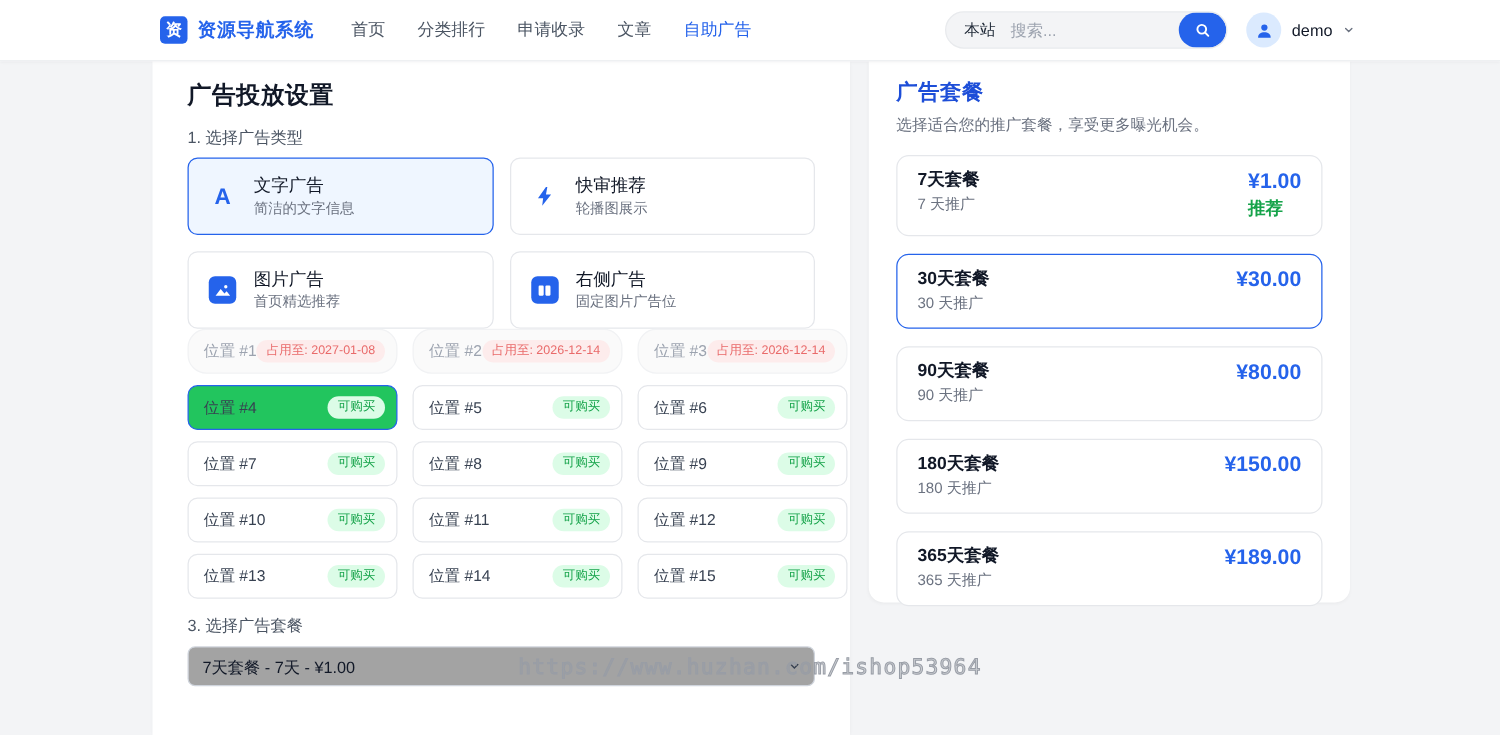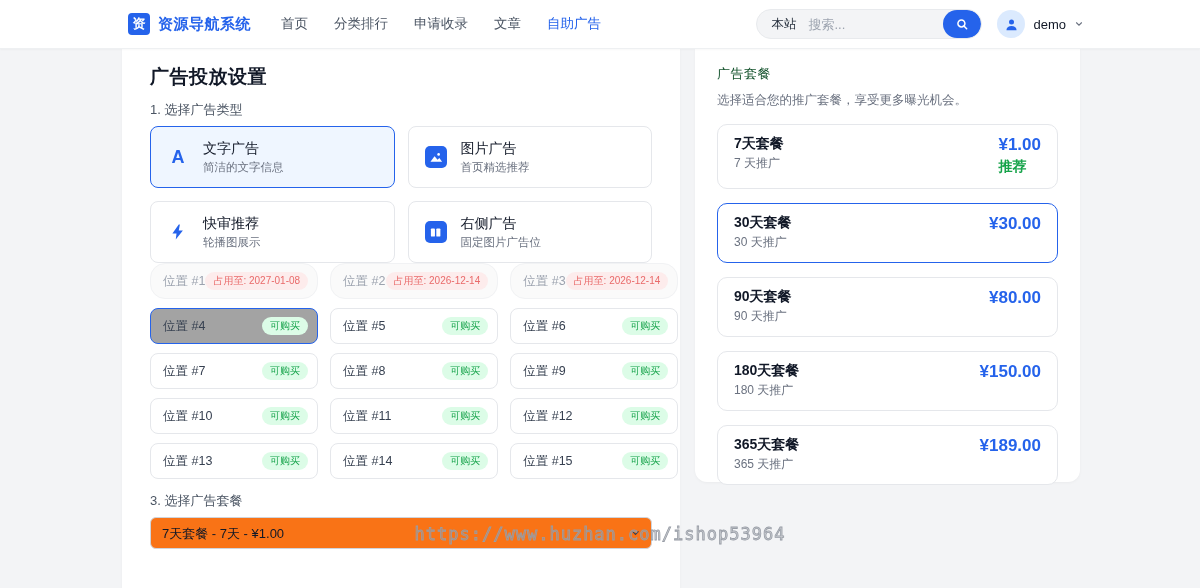--- a/index.html
+++ b/index.html
@@ -53,36 +53,36 @@
   .ad-title { font-size:14px; color:#111827; font-weight:500; line-height:17px; }
   .ad-sub { font-size:11.5px; color:#6b7280; margin-top:3px; line-height:14px; }
 
   .pos-grid { display:grid; grid-template-columns:1fr 1fr 1fr; gap:9px 12px; }
   .pos-card { height:36px; border:1px solid #e5e7eb; border-radius:8px; background:#fff;
               display:flex; align-items:center; justify-content:space-between;
               padding:0 9px 0 12px; cursor:pointer; }
   .pos-label { font-size:12.5px; color:#374151; white-space:nowrap; }
   .pos-card.occupied { background:#fafafa; border-color:#f1f2f4; cursor:default;border-radius:15px; }
   .pos-card.occupied .pos-label { color:#9ca3af; }
-  .pos-card.selected { border:1.5px solid #2563eb; background:#a3a3a3; }
+  .pos-card.selected { border:1.5px solid #2563eb; background:#22c55e; }
   .badge { font-size:10px; line-height:10px; padding:4px 8px; border-radius:999px; white-space:nowrap; }
   .pos-card.occupied .badge { color:#e96a6a; background:#fdecec; }
   .pos-card.available .badge, .pos-card.selected .badge { color:#16a34a; background:#dcfce7; }
 
   .select-wrap { position:relative; margin-top:0; }
   .select-wrap select { width:100%; height:32px; border:1px solid #cfd4dc; border-radius:6px;
-                        background:#f97316; font-size:13px; color:#111827; padding:0 28px 0 11px;
+                        background:#a3a3a3; font-size:13px; color:#111827; padding:0 28px 0 11px;
                         appearance:none; -webkit-appearance:none; font-family:inherit; cursor:pointer; }
   .select-chevron { position:absolute; right:11px; top:50%; transform:translateY(-50%); pointer-events:none;
                     display:flex; }
 
   
   .panel-right { position:absolute; left:695px; top:49px; width:385px; height:433px; background:#fff;
                  border-radius:0 0 12px 12px; padding:14px 22px 12px; box-shadow:0 1px 3px rgba(0,0,0,.04); }
-  .pr-title { font-size:13px; font-weight:400; color:#14532d; line-height:21px; margin-bottom:8px; letter-spacing:.5px; }
+  .pr-title { font-size:17px; font-weight:700; color:#1d4ed8; line-height:21px; margin-bottom:8px; letter-spacing:.5px; }
   .pr-sub { font-size:12.5px; color:#6b7280; line-height:16px; margin-bottom:16px; }
   .pkg-card { border:1px solid #e5e7eb; border-radius:10px; padding:10px 16px 12px; margin-bottom:14px;
               display:flex; justify-content:space-between; cursor:pointer; background:#fff; }
   .pkg-card.selected { border:1.5px solid #2563eb; }
   .pkg-card:last-child { margin-bottom:0; }
   .pkg-name { font-size:14px; font-weight:700; color:#111827; line-height:17px; }
   .pkg-desc { font-size:12px; color:#6b7280; margin-top:4px; line-height:15px; }
   .pkg-right { }
   .pkg-price { font-size:17px; font-weight:700; color:#2563eb; line-height:20px; }
   .pkg-badge { font-size:14px; color:#16a34a; font-weight:700; margin-top:3px; }
@@ -160,47 +160,47 @@
           </div>
           <div>
             <div class="ad-title">文字广告</div>
             <div class="ad-sub">简洁的文字信息</div>
           </div>
         </div>
 
         <div class="ad-card">
           <div class="ad-icon">
 
+            <span style="display:flex">
+              <svg viewBox="0 0 24 24" width="18" height="18" fill="#2563eb">
+                <path d="M13 2L4.5 14H10l-1 8 9.5-12H13l1.5-8z"></path>
+              </svg>
+            </span>
+
+          </div>
+          <div>
+            <div class="ad-title">快审推荐</div>
+            <div class="ad-sub">轮播图展示</div>
+          </div>
+        </div>
+
+        <div class="ad-card">
+          <div class="ad-icon">
+
             <span class="icon-box">
               <svg viewBox="0 0 24 24" width="14" height="14" fill="#fff">
                 <circle cx="16.5" cy="7.5" r="2.3"></circle>
                 <path d="M2.5 20l7-9.5 5.2 6.3 3-3.2 4.8 6.4z"></path>
               </svg>
             </span>
 
           </div>
           <div>
             <div class="ad-title">图片广告</div>
             <div class="ad-sub">首页精选推荐</div>
-          </div>
-        </div>
-
-        <div class="ad-card">
-          <div class="ad-icon">
-
-            <span style="display:flex">
-              <svg viewBox="0 0 24 24" width="18" height="18" fill="#2563eb">
-                <path d="M13 2L4.5 14H10l-1 8 9.5-12H13l1.5-8z"></path>
-              </svg>
-            </span>
-
-          </div>
-          <div>
-            <div class="ad-title">快审推荐</div>
-            <div class="ad-sub">轮播图展示</div>
           </div>
         </div>
 
         <div class="ad-card">
           <div class="ad-icon">
 
             <span class="icon-box">
               <svg viewBox="0 0 24 24" width="13" height="13" fill="#fff">
                 <rect x="3.5" y="4.5" width="7.5" height="15" rx="1.6"></rect>
                 <rect x="13.5" y="4.5" width="7.5" height="15" rx="1.6"></rect>

